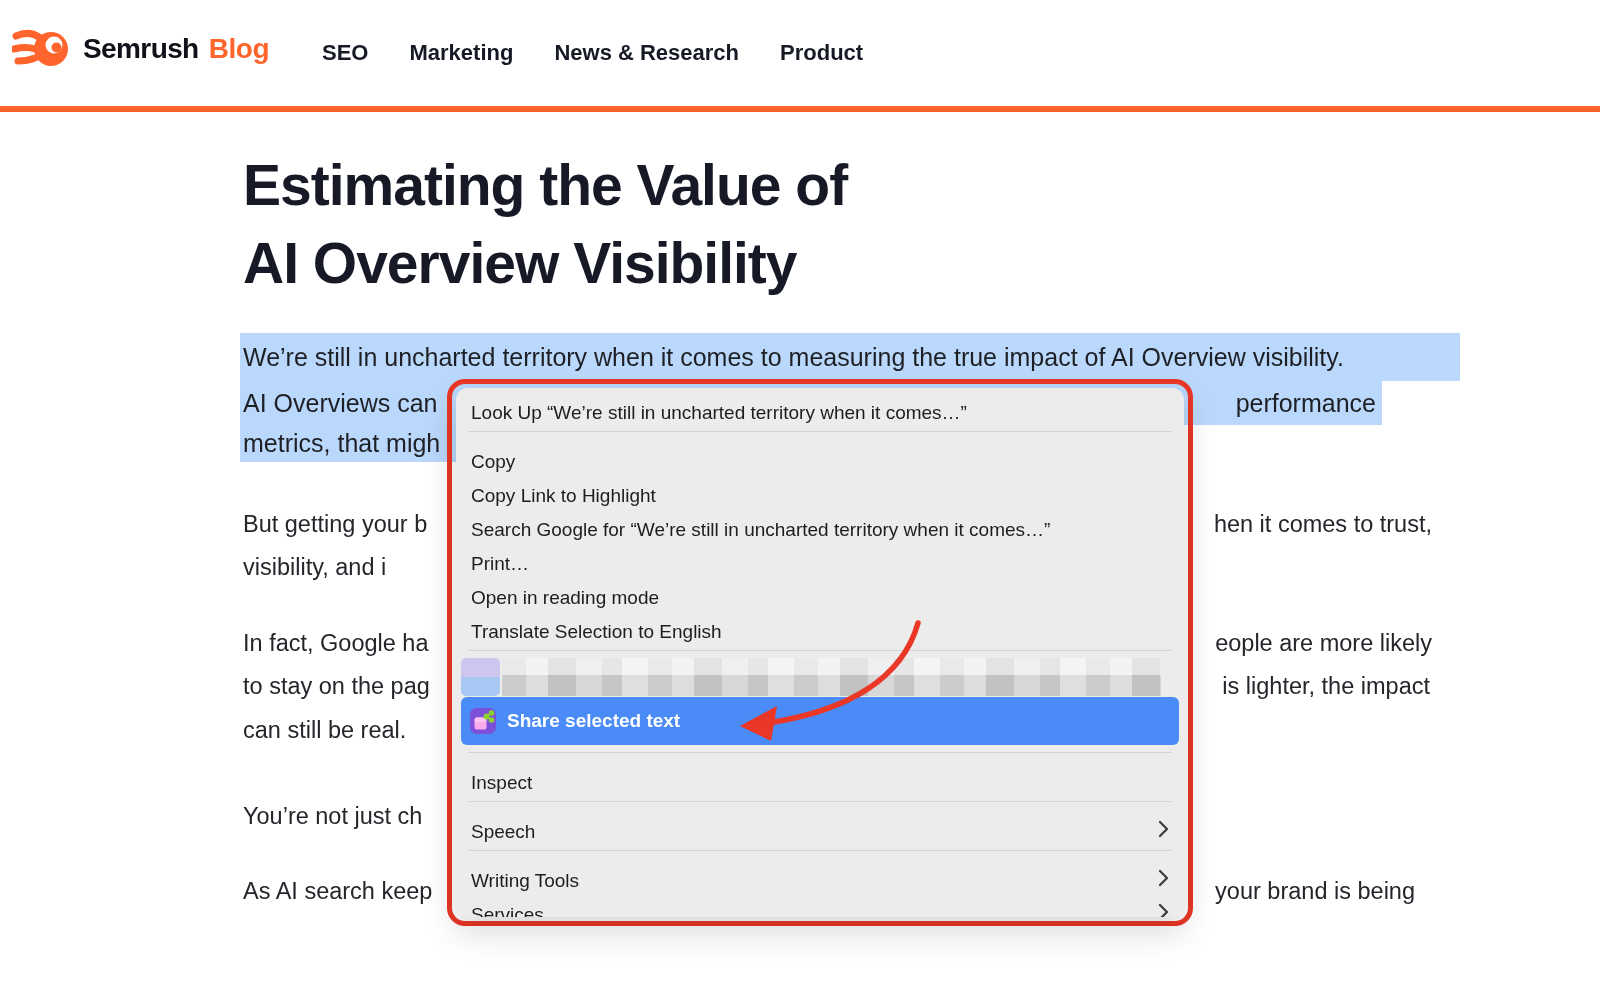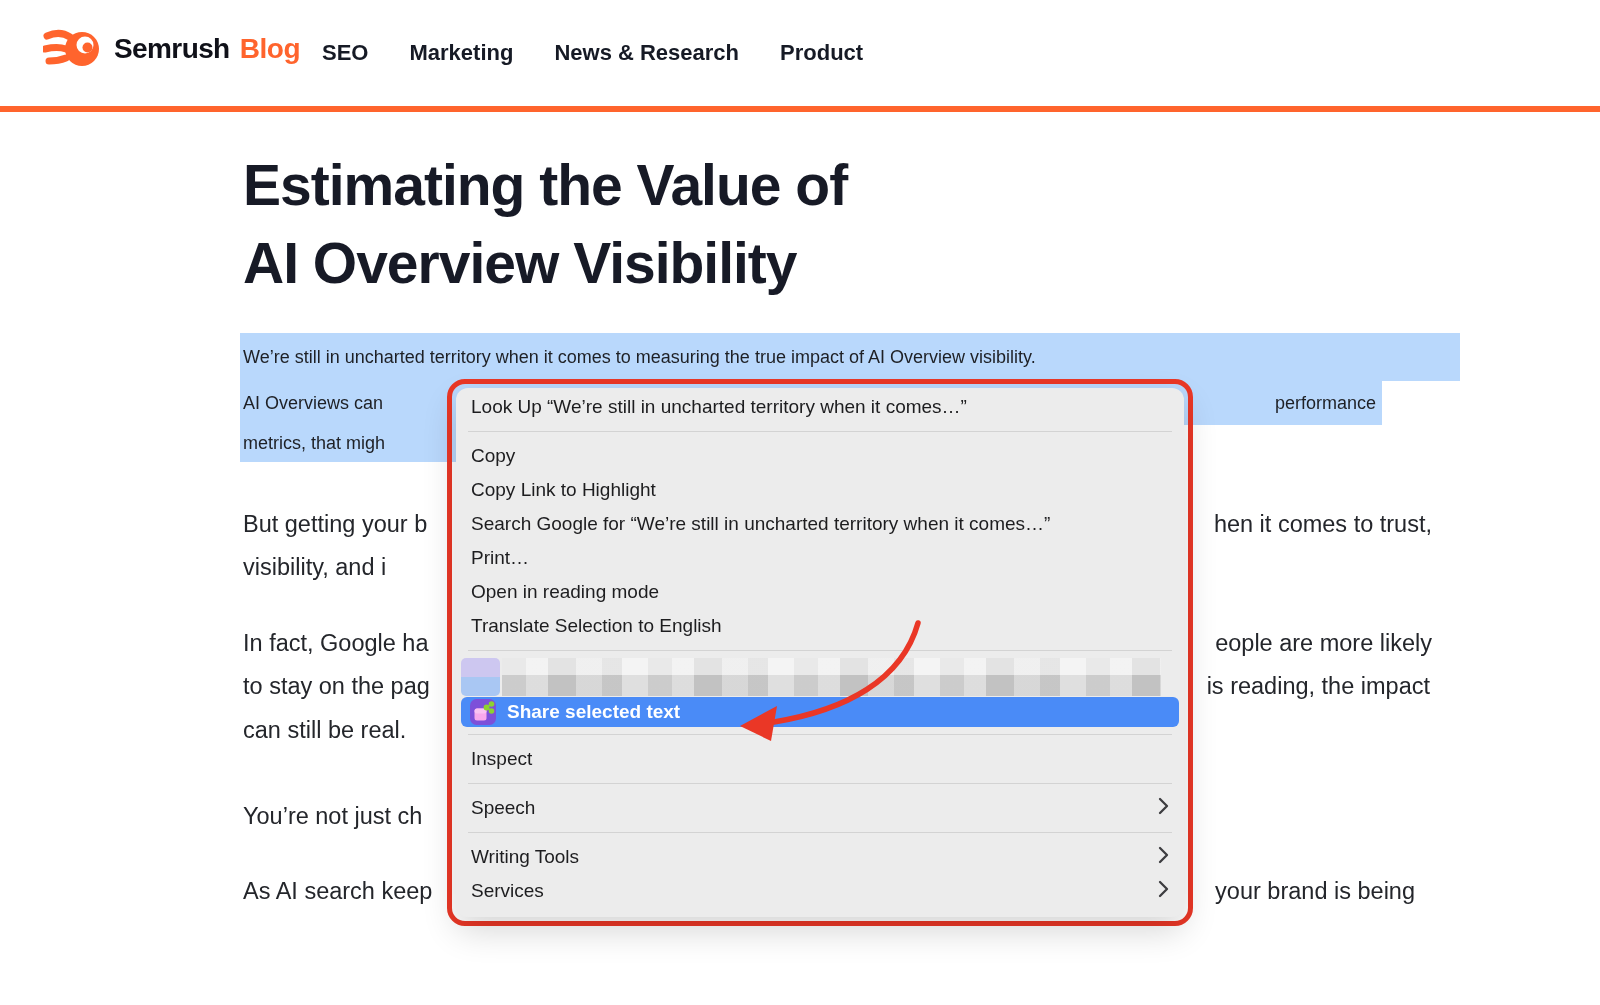--- a/index.html
+++ b/index.html
@@ -13,55 +13,55 @@
     --body-text:#24262b;
   }
   *{box-sizing:border-box;margin:0;padding:0;}
   html,body{width:1600px;height:1005px;background:#fff;overflow:hidden;
     font-family:"Liberation Sans","DejaVu Sans",sans-serif;}
   .stage{position:relative;width:1600px;height:1005px;background:#fff;}
 
   
   .hdr{position:absolute;left:0;top:0;width:1600px;height:112px;background:#fff;
     border-bottom:6px solid var(--accent);}
-  .brand{position:absolute;left:43px;top:26px;display:flex;align-items:center;gap:13px;}
+  .brand{position:absolute;left:12px;top:26px;display:flex;align-items:center;gap:13px;}
   .brand-name{font-size:28px;font-weight:700;color:#101119;letter-spacing:-0.6px;}
   .brand-suffix{font-size:28px;font-weight:700;color:var(--accent);letter-spacing:-0.4px;margin-left:-3px;}
   .nav{position:absolute;left:322px;top:40px;display:flex;gap:41px;}
   .nav-item{font-size:22px;font-weight:600;color:#161a25;cursor:pointer;white-space:nowrap;}
 
   
   .title{position:absolute;left:243px;top:146px;font-size:57px;line-height:78px;
     font-weight:800;color:var(--title);letter-spacing:-1px;}
   .sel-band{position:absolute;background:var(--selection);display:flex;align-items:center;
-    font-size:18px;color:#1e2025;white-space:nowrap;}
+    font-size:25px;color:#1e2025;white-space:nowrap;}
   .band1{left:240px;top:333px;width:1220px;height:48px;padding-left:3px;}
   .band2{left:240px;top:381px;width:1142px;height:44px;padding:0 6px 0 3px;justify-content:space-between;}
   .band3{left:240px;top:425px;width:232px;height:37px;padding-left:3px;}
   .frag{position:absolute;font-size:23.5px;color:var(--body-text);white-space:nowrap;}
   .frag.r{text-align:right;}
 
   
   .anno-box{position:absolute;left:447px;top:379px;width:746px;height:547px;
     border:5px solid var(--annotation);border-radius:18px;z-index:5;}
   .menu{position:absolute;inset:4px;background:var(--menu-bg);border-radius:12px;
     padding:2px 0 6px 0;font-size:19px;color:var(--menu-text);
     box-shadow:0 14px 34px rgba(0,0,0,0.16);overflow:hidden;}
-  .mi{height:34px;display:flex;align-items:center;padding:0 15px;white-space:nowrap;cursor:default;}
+  .mi{height:34px;display:flex;align-items:flex-end;padding:0 15px;white-space:nowrap;cursor:default;}
   .mi.submenu{justify-content:space-between;}
   .sep{height:1px;background:#d3d3d3;margin:7px 12px;}
   .redacted{height:38px;margin:0 5px;display:flex;align-items:stretch;}
   .red-icon{width:39px;border-radius:5px;flex:0 0 39px;
     background:linear-gradient(180deg,#cdc7f0 0 50%,#a9c7f3 50% 100%);}
   .red-blocks{flex:1;margin-left:2px;margin-right:18px;
     background:
       linear-gradient(180deg,rgba(255,255,255,0.45) 0 46%,rgba(0,0,0,0.05) 46% 100%),
       repeating-linear-gradient(90deg,#d7d7d7 0 24px,#e9e9e9 24px 46px,#cccccc 46px 74px,
         #e3e3e3 74px 100px,#d1d1d1 100px 120px,#ebebeb 120px 146px);}
-  .share-row{height:30px;margin:1px 5px 0 5px;border-radius:6px;background:var(--menu-highlight);
+  .share-row{height:48px;margin:1px 5px 0 5px;border-radius:6px;background:var(--menu-highlight);
     color:#fff;display:flex;align-items:center;gap:11px;padding:0 9px;font-weight:600;cursor:default;}
   .chev{flex:0 0 auto;}
 
   
   .arrow{position:absolute;left:700px;top:593px;width:250px;height:165px;z-index:8;pointer-events:none;}
 </style>
 </head>
 <body>
 
 <div class="stage">
@@ -105,21 +105,21 @@
     <span>metrics, that migh</span>
   </div>
 
   <div class="frag" style="left:243px;top:511px;">But getting your b</div>
   <div class="frag r" style="right:168px;top:511px;">hen it comes to trust,</div>
   <div class="frag" style="left:243px;top:554px;">visibility, and i</div>
 
   <div class="frag" style="left:243px;top:630px;">In fact, Google ha</div>
   <div class="frag r" style="right:168px;top:630px;margin-left:24px;">eople are more likely</div>
   <div class="frag" style="left:243px;top:673px;">to stay on the pag</div>
-  <div class="frag r" style="right:170px;top:673px;">is reading, the impact</div>
+  <div class="frag r" style="right:170px;top:673px;">is lighter, the impact</div>
   <div class="frag" style="left:243px;top:717px;">can still be real.</div>
 
   <div class="frag" style="left:243px;top:803px;">You’re not just ch</div>
 
   <div class="frag" style="left:243px;top:878px;">As AI search keep</div>
   <div class="frag r" style="right:185px;top:878px;">your brand is being</div>
 
   <div class="anno-box">
     <div class="menu" role="menu">
 

